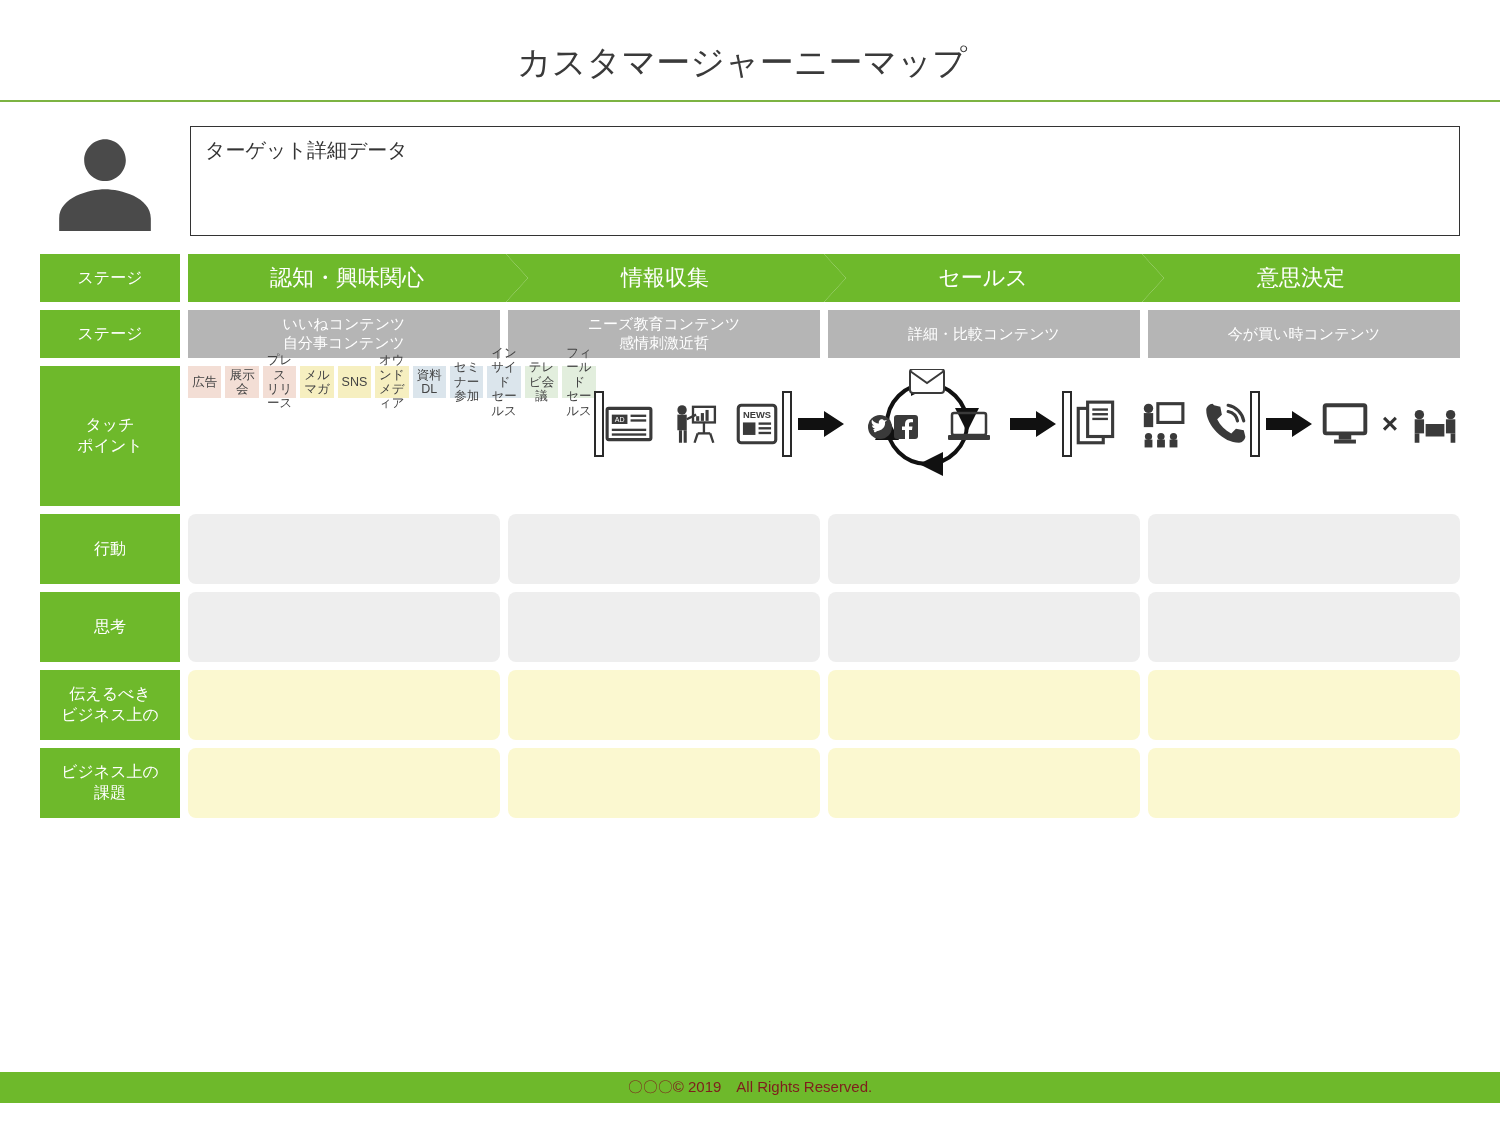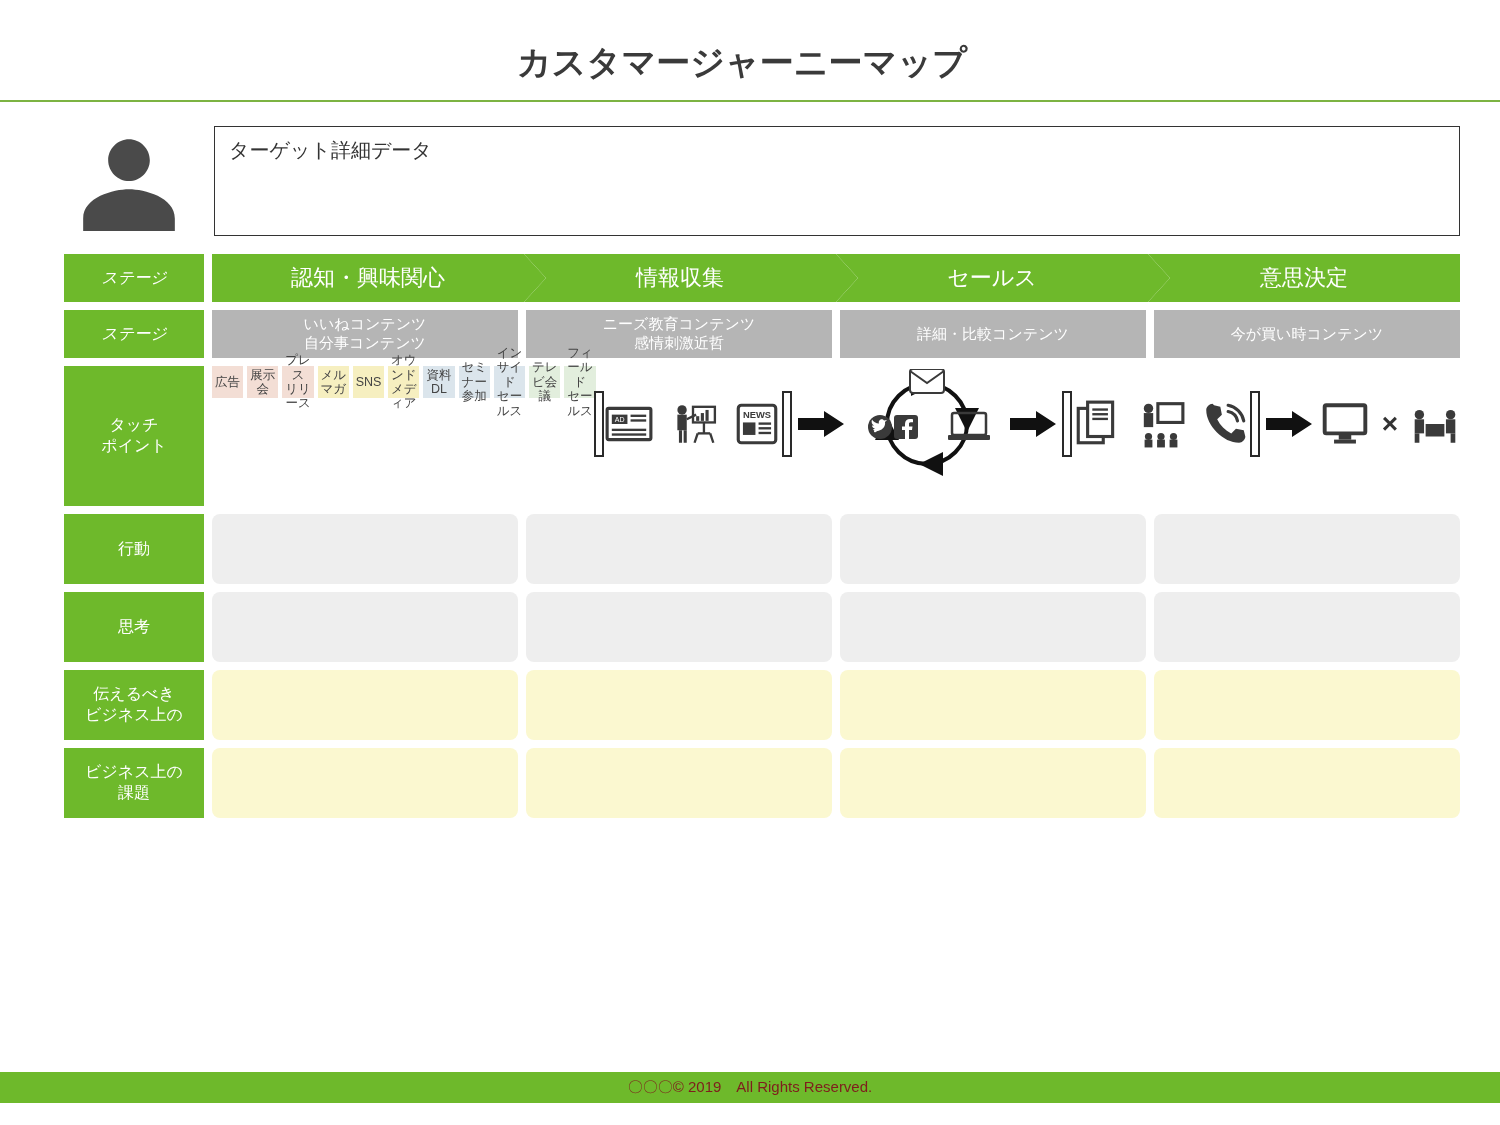--- a/index.html
+++ b/index.html
@@ -7,27 +7,27 @@
     font-family: "Hiragino Sans", "Meiryo", sans-serif;
     background: #fff;
     width: 1500px;
     height: 1125px;
     position: relative;
     overflow: hidden;
   }
   .title {
     text-align: center;
     font-size: 34px;
-    font-weight: 700;
+    font-weight: 400;
     color: #3a3a3a;
     padding: 40px 16px 14px 0;
     border-bottom: 2px solid #7cb342;
   }
   .content {
-    padding: 24px 40px 0 64px;
+    padding: 24px 40px 0 40px;
   }
   
   .header-row { display: flex; gap: 20px; margin-bottom: 18px; }
   .avatar {
     width: 130px; height: 110px;
     display: flex; align-items: center; justify-content: center;
   }
   .avatar svg { width: 100px; height: 100px; fill:#4a4a4a; }
   .target-box {
     flex: 1;
@@ -43,21 +43,21 @@
     background:#6eb92b;
     color:#fff;
     font-size:16px;
     display:flex; align-items:center; justify-content:center;
     text-align:center;
     line-height:1.3;
     padding:6px 4px;
   }
   .rowlabel.tall { min-height:140px; }
   .rowlabel.med  { min-height:70px; }
-  .rowlabel.short{ min-height:48px;font-style:italic; }
+  .rowlabel.short{ min-height:48px; }
 
   .rowbody { flex:1; display:flex; gap:8px; }
 
   
   .stage-arrow {
     flex:1;
     background:#6eb92b;
     color:#fff;
     font-size:22px;
     display:flex; align-items:center; justify-content:center;

